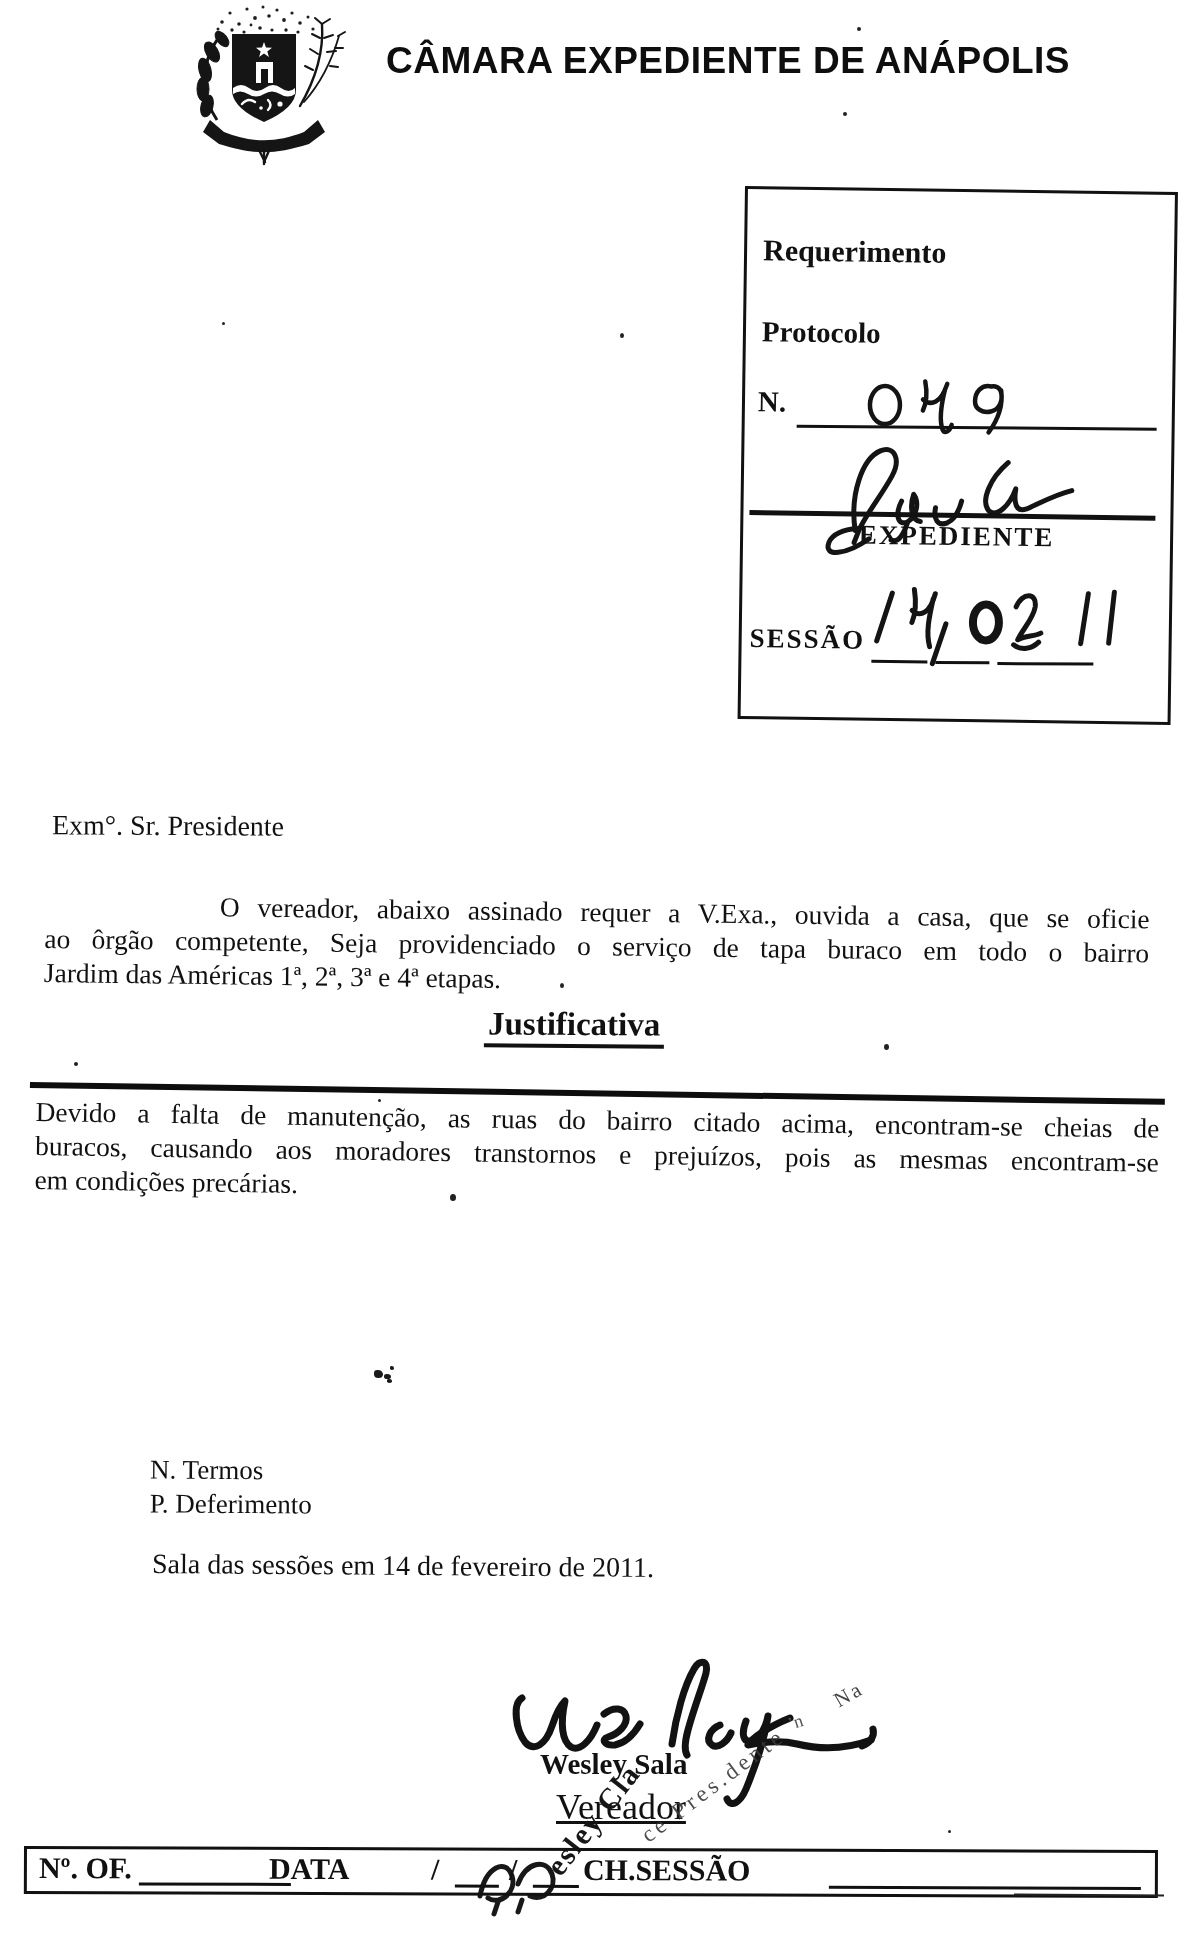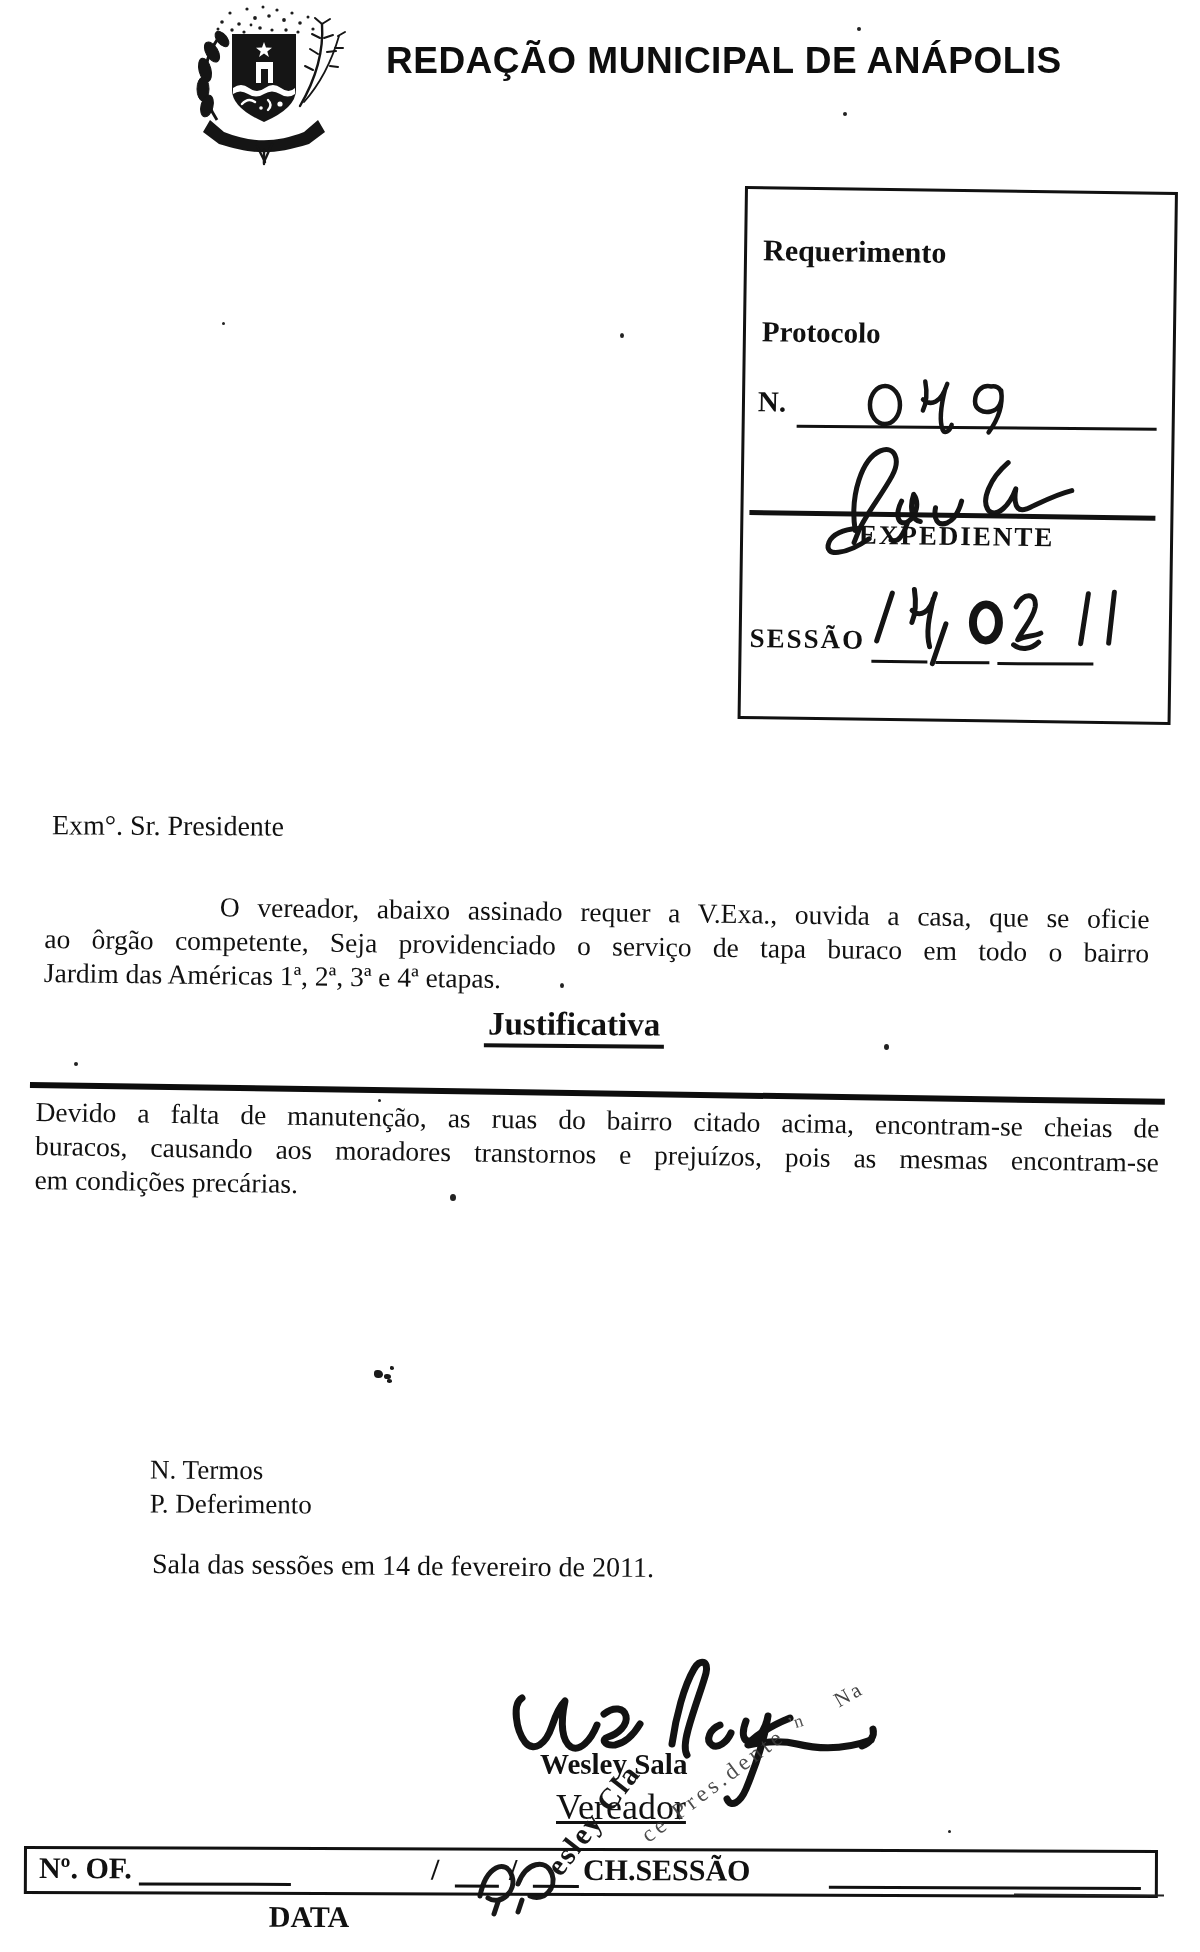--- a/index.html
+++ b/index.html
@@ -58,21 +58,21 @@
   .stamp-frag1{left:842px;top:1688px;font-size:21px;letter-spacing:3px;color:#444;
     transform:rotate(-30deg);transform-origin:left bottom;}
   .stamp-frag2{left:788px;top:1712px;font-size:18px;color:#555;transform:rotate(-18deg);}
   .scribble-svg{left:468px;top:1838px;width:120px;height:80px;}
   
   .footer-bar{left:24px;top:1846px;width:1128px;height:42px;border:3px solid #111;
     transform:rotate(0.2deg);transform-origin:left top;font-weight:bold;}
   .f-item{position:absolute;top:2px;font-size:30px;font-weight:bold;text-align:center;}
   .f-of{left:12px;}
   .f-underline1{position:absolute;left:112px;top:33px;width:152px;border-top:3px solid #111;}
-  .f-data{left:242px;margin-top:48px;}
+  .f-data{left:242px;}
   .f-slash1{left:404px;}
   .f-underline2{position:absolute;left:428px;top:34px;width:44px;border-top:3px solid #111;}
   .f-slash2{left:482px;}
   .f-underline3{position:absolute;left:506px;top:34px;width:46px;border-top:3px solid #111;}
   .f-redacao{left:556px;}
   .f-underline4{position:absolute;left:802px;top:34px;width:312px;border-top:3px solid #111;}
   .extra-line{left:1014px;top:1894px;width:150px;border-top:2px solid #222;transform:rotate(0.4deg);}
   
   .speck{background:#222;border-radius:50%;}
   .smudge{left:372px;top:1364px;width:26px;height:20px;}
@@ -132,21 +132,21 @@
         <path d="M 150 22 l -7 -6 M 150 22 l 8 -5 M 152 36 l 9 -3 M 148 36 l -8 -4 M 155 50 l 9 -1 M 146 52 l -8 -5 M 158 64 l 8 1 M 141 68 l -8 -4 M 166 34 l 7 -4 M 163 46 l 8 0" stroke-width="2"></path>
       </g>
       <path d="M 38 118 L 52 130 C 80 141 104 141 132 130 L 146 118 L 153 130 L 137 142 C 101 153 83 153 47 142 L 31 130 Z" fill="#151515"></path>
       <g stroke="#151515" stroke-width="2.4" fill="none" stroke-linecap="round">
         <path d="M 85 144 L 93 160"></path>
           <path d="M 100 142 L 92 160"></path>
           <path d="M 92 148 L 92 162"></path>
       </g>
     </svg>
   </div>
-  <div class="abs org-name">REDAÇÃO MUNICIPAL DE ANÁPOLIS</div>
+  <div class="abs org-name">CÂMARA EXPEDIENTE DE ANÁPOLIS</div>
 
   <div class="abs protocol-box">
     <div class="abs pb-title">Requerimento</div>
     <div class="abs pb-protocolo">Protocolo</div>
     <div class="abs pb-n">N.</div>
     <div class="abs pb-n-line"></div>
 
     <div class="abs pb-hand-number" aria-label="049">
       <svg viewBox="0 0 160 80" width="160" height="80" stroke="#141414" fill="none" stroke-width="4.5" stroke-linecap="round" stroke-linejoin="round">
         <ellipse cx="22" cy="42" rx="15" ry="19"></ellipse>

